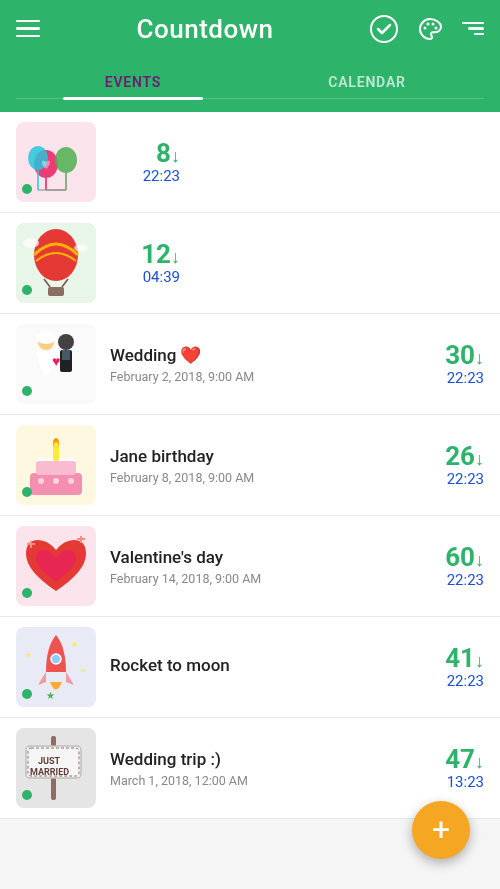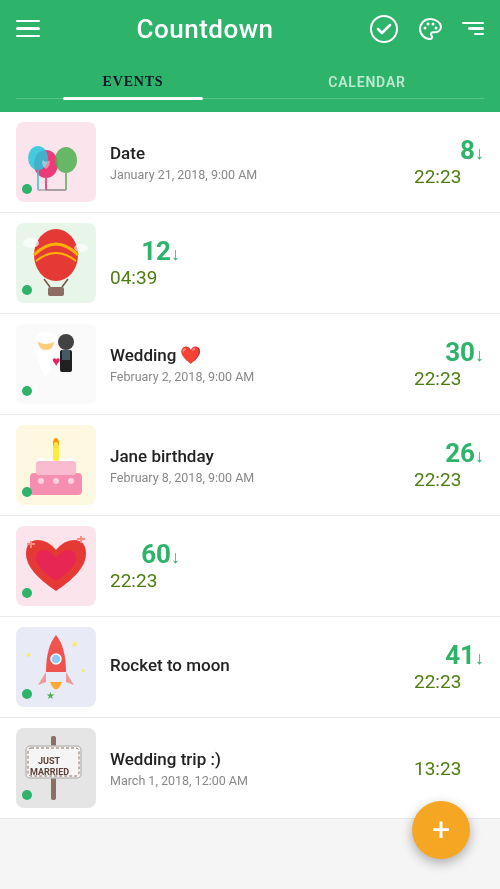--- a/index.html
+++ b/index.html
@@ -55,22 +55,21 @@
       padding: 10px 0 8px;
       color: rgba(255,255,255,0.7);
       font-size: 14px;
       font-weight: 600;
       letter-spacing: 0.8px;
       cursor: pointer;
       position: relative;
     }
 
     .tab.active {
-      color: #0f172a;
-      font-family: Liberation Serif, serif;
+      color: #701a75;
     }
 
     .tab.active::after {
       content: '';
       position: absolute;
       bottom: -2px;
       left: 20%;
       width: 60%;
       height: 3px;
       background: white;
@@ -153,23 +152,23 @@
       color: #2db36a;
       line-height: 1.1;
     }
 
     .countdown-number .arrow {
       font-size: 18px;
       font-weight: 400;
     }
 
     .countdown-time {
-      font-size: 19px;
-      color: #4d7c0f;
-      text-align: left;
+      font-size: 15px;
+      color: #1d4ed8;
+      text-align: right;
     }
 
     
     .fab {
       position: fixed;
       bottom: 30px;
       right: 30px;
       width: 58px;
       height: 58px;
       background: #f5a623;
@@ -285,24 +284,20 @@
         <ellipse cx="22" cy="36" rx="10" ry="12" fill="#26c6da" opacity="0.85"></ellipse>
         <path d="M22 48 L22 68" stroke="#26c6da" stroke-width="1.5"></path>
 
         <path d="M26 40 Q26 37 30 40 Q34 37 34 40 Q34 44 30 47 Q26 44 26 40" fill="white" opacity="0.4"></path>
 
         <line x1="30" y1="68" x2="50" y2="68" stroke="#888" stroke-width="1"></line>
         <line x1="22" y1="68" x2="50" y2="68" stroke="#888" stroke-width="1"></line>
       </svg>
       <div class="event-dot"></div>
     </div>
-    <div class="event-content">
-      <div class="event-name">Date</div>
-      <div class="event-date">January 21, 2018, 9:00 AM</div>
-    </div>
     <div class="event-countdown">
       <div class="countdown-number">
         <span>8</span><span class="arrow">↓</span>
       </div>
       <div class="countdown-time">22:23</div>
     </div>
   </div>
 
   <div class="event-item">
     <div class="event-thumbnail thumb-balloon">
@@ -404,20 +399,24 @@
 
         <path d="M40 55 Q20 42 20 32 Q20 24 28 24 Q34 24 40 32 Q46 24 52 24 Q60 24 60 32 Q60 42 40 55Z" fill="#e91e63" opacity="0.7"></path>
 
         <line x1="15" y1="15" x2="15" y2="22" stroke="#ff8a80" stroke-width="2"></line>
         <line x1="11" y1="18" x2="19" y2="18" stroke="#ff8a80" stroke-width="2"></line>
         <line x1="65" y1="10" x2="65" y2="17" stroke="#ff8a80" stroke-width="2"></line>
         <line x1="61" y1="13" x2="69" y2="13" stroke="#ff8a80" stroke-width="2"></line>
       </svg>
       <div class="event-dot"></div>
     </div>
+    <div class="event-content">
+      <div class="event-name">Valentine's day</div>
+      <div class="event-date">February 14, 2018, 9:00 AM</div>
+    </div>
     <div class="event-countdown">
       <div class="countdown-number">
         <span>60</span><span class="arrow">↓</span>
       </div>
       <div class="countdown-time">22:23</div>
     </div>
   </div>
 
   <div class="event-item">
     <div class="event-thumbnail thumb-rocket">
@@ -465,20 +464,23 @@
 
         <rect x="12" y="20" width="51" height="28" rx="3" fill="none" stroke="#8d6e63" stroke-width="1" stroke-dasharray="3,2"></rect>
       </svg>
       <div class="event-dot"></div>
     </div>
     <div class="event-content">
       <div class="event-name">Wedding trip :)</div>
       <div class="event-date">March 1, 2018, 12:00 AM</div>
     </div>
     <div class="event-countdown">
+      <div class="countdown-number">
+        <span>47</span><span class="arrow">↓</span>
+      </div>
       <div class="countdown-time">13:23</div>
     </div>
   </div>
 
 </div>
 
 <div class="fab">
   <span class="fab-icon">+</span>
 </div>
 

